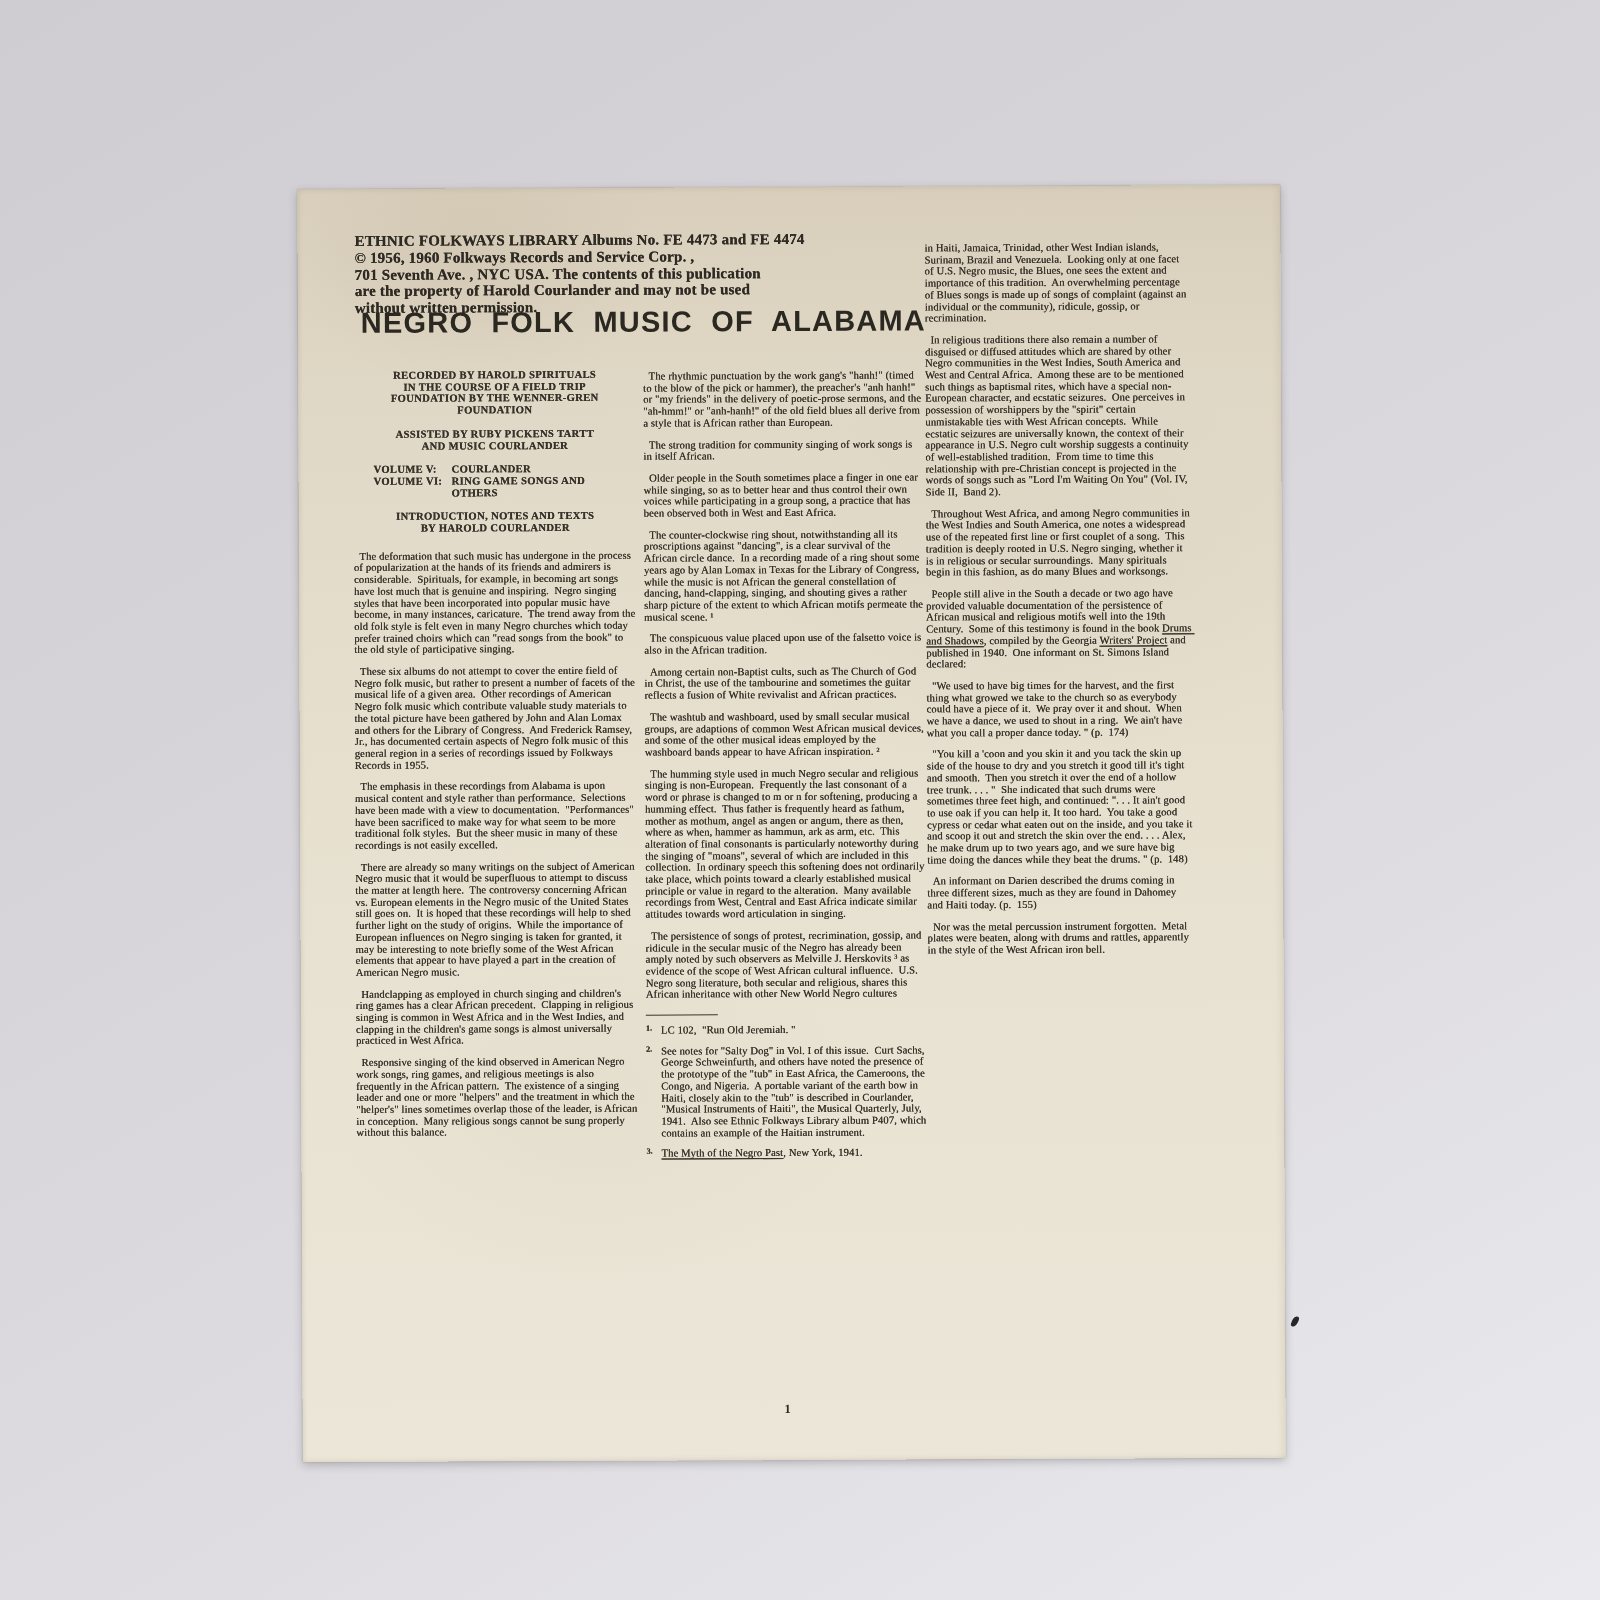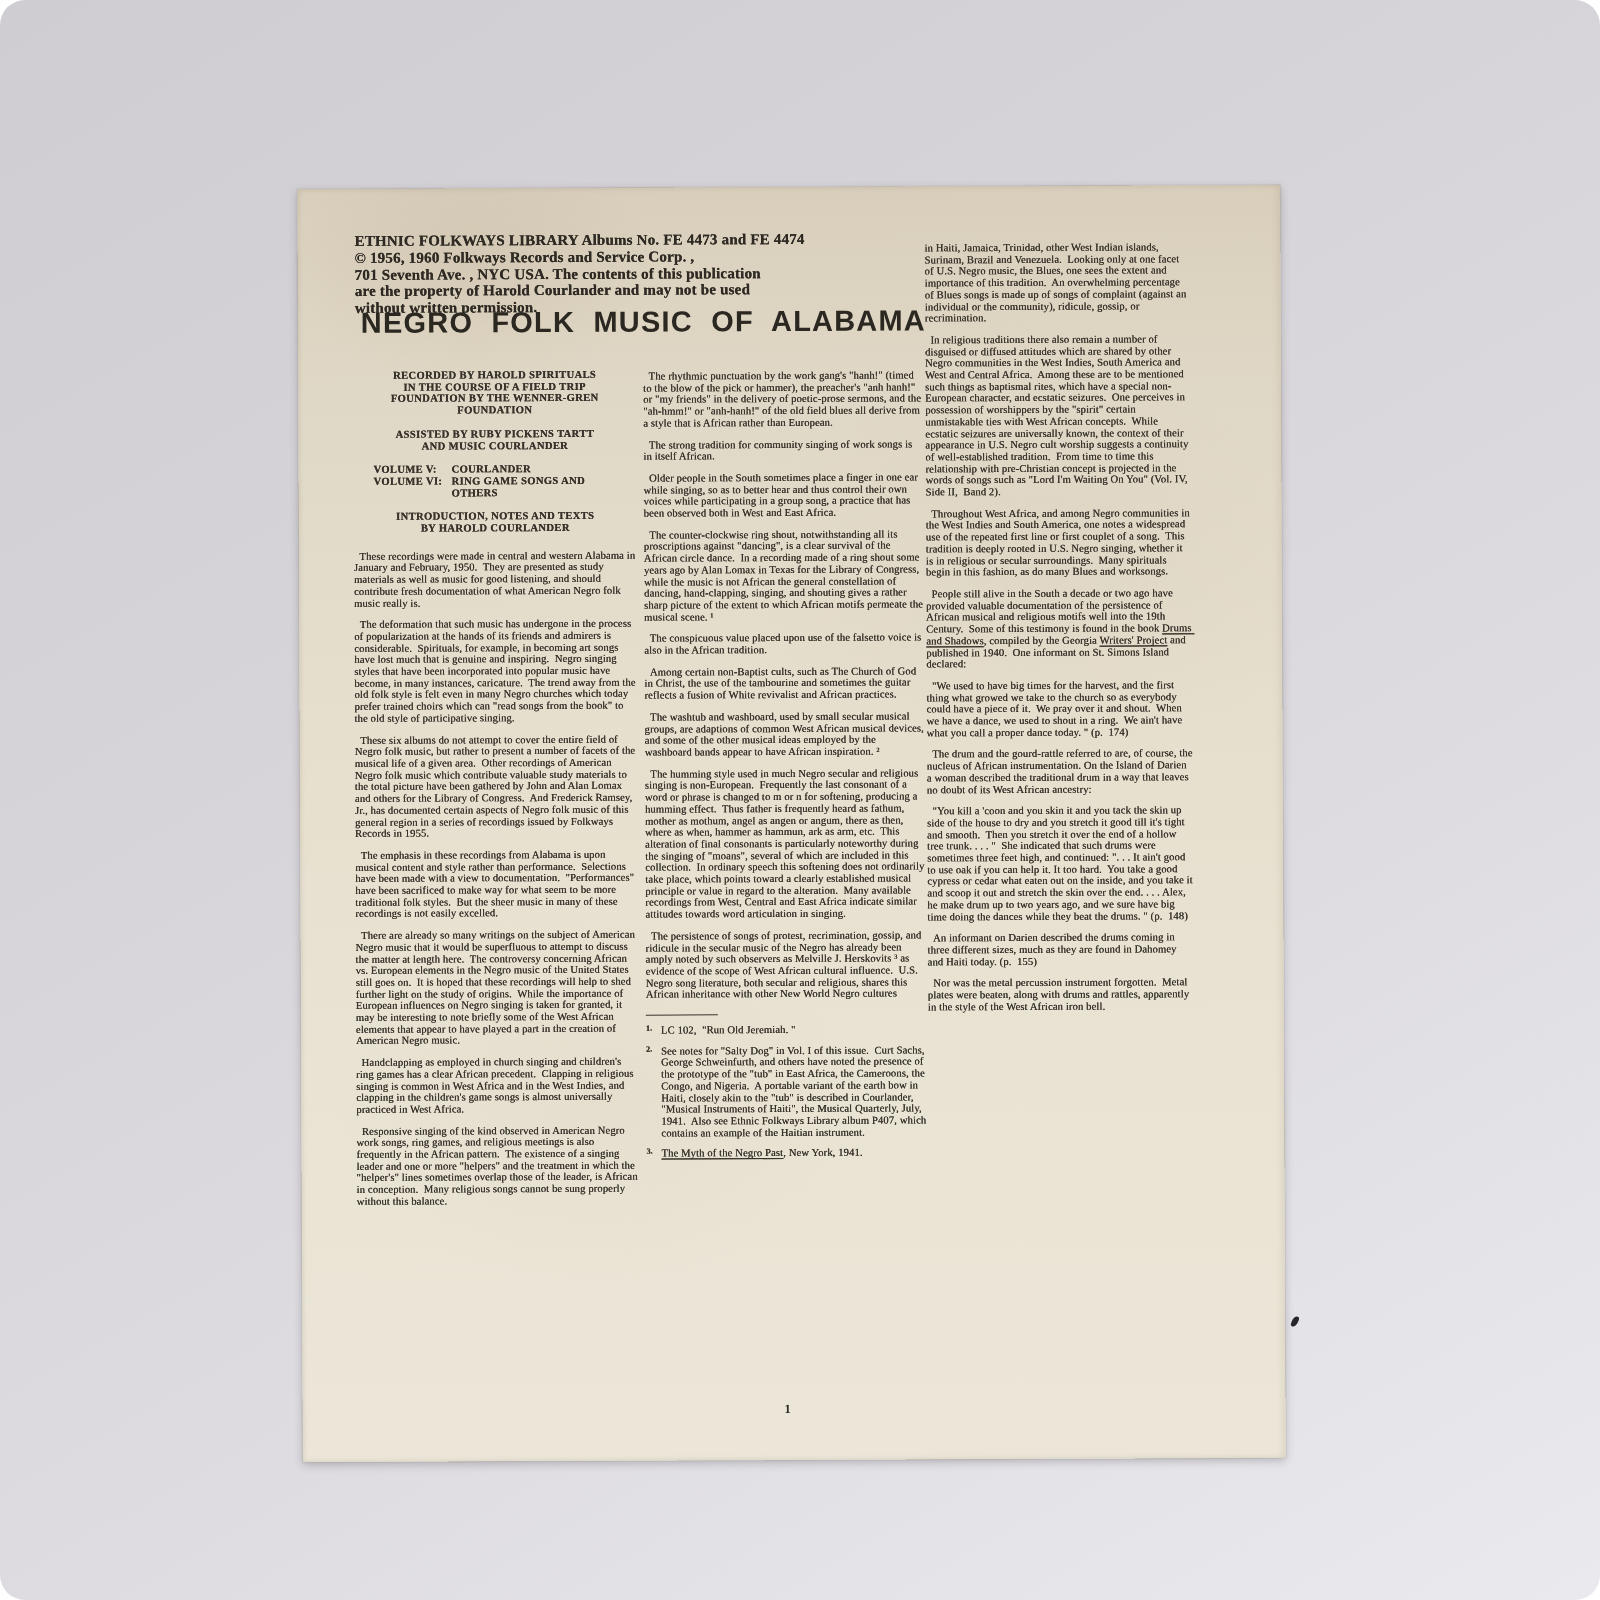--- a/index.html
+++ b/index.html
@@ -1,20 +1,19 @@
 <!DOCTYPE html>
 <html><head>
 <meta charset="utf-8">
 <style>
   html,body{margin:0;padding:0;width:1600px;height:1600px;overflow:hidden;}
   .photo{
     position:relative;width:1600px;height:1600px;
     background:linear-gradient(150deg,#cfcdd2 0%,#d6d4d8 35%,#dedce1 65%,#eaeaee 100%);
     font-family:"Liberation Serif", serif;
-    border-radius:25px;
   }
   .paper{
     position:absolute;left:300px;top:187px;width:983px;height:1273px;
     transform:rotate(-0.25deg);
     background:
       radial-gradient(260px 180px at 18% 6%, rgba(148,124,92,0.10), rgba(148,124,92,0) 70%),
       radial-gradient(420px 300px at 75% 30%, rgba(150,130,100,0.05), rgba(150,130,100,0) 70%),
       radial-gradient(380px 260px at 30% 72%, rgba(150,130,100,0.05), rgba(150,130,100,0) 70%),
       linear-gradient(180deg,#d8cebb 0%,#e0d8c6 16%,#e6dfce 42%,#e9e3d3 68%,#ebe6d8 100%);
     box-shadow:0 3px 9px rgba(60,58,68,0.28), 0 0 1px rgba(95,88,75,0.65),
@@ -98,21 +97,20 @@
               <span class="vol-label">VOLUME VI:</span>
               <span class="vol-lines">RING GAME SONGS AND<br>OTHERS</span>
             </div>
           </div>
         <div class="credit-group">
             <div class="line">INTRODUCTION, NOTES AND TEXTS</div>
             <div class="line">BY HAROLD COURLANDER</div>
           </div>
       </div>
       <div class="body">
-          <p class="para">  These recordings were made in central and western Alabama in January and February, 1950.  They are presented as study materials as well as music for good listening, and should contribute fresh documentation of what American Negro folk music really is.</p>
           <p class="para">  The deformation that such music has undergone in the process of popularization at the hands of its friends and admirers is considerable.  Spirituals, for example, in becoming art songs have lost much that is genuine and inspiring.  Negro singing styles that have been incorporated into popular music have become, in many instances, caricature.  The trend away from the old folk style is felt even in many Negro churches which today prefer trained choirs which can "read songs from the book" to the old style of participative singing.</p>
           <p class="para">  These six albums do not attempt to cover the entire field of Negro folk music, but rather to present a number of facets of the musical life of a given area.  Other recordings of American Negro folk music which contribute valuable study materials to the total picture have been gathered by John and Alan Lomax and others for the Library of Congress.  And Frederick Ramsey, Jr., has documented certain aspects of Negro folk music of this general region in a series of recordings issued by Folkways Records in 1955.</p>
           <p class="para">  The emphasis in these recordings from Alabama is upon musical content and style rather than performance.  Selections have been made with a view to documentation.  "Performances" have been sacrificed to make way for what seem to be more traditional folk styles.  But the sheer music in many of these recordings is not easily excelled.</p>
           <p class="para">  There are already so many writings on the subject of American Negro music that it would be superfluous to attempt to discuss the matter at length here.  The controversy concerning African vs. European elements in the Negro music of the United States still goes on.  It is hoped that these recordings will help to shed further light on the study of origins.  While the importance of European influences on Negro singing is taken for granted, it may be interesting to note briefly some of the West African elements that appear to have played a part in the creation of American Negro music.</p>
           <p class="para">  Handclapping as employed in church singing and children's ring games has a clear African precedent.  Clapping in religious singing is common in West Africa and in the West Indies, and clapping in the children's game songs is almost universally practiced in West Africa.</p>
           <p class="para">  Responsive singing of the kind observed in American Negro work songs, ring games, and religious meetings is also frequently in the African pattern.  The existence of a singing leader and one or more "helpers" and the treatment in which the "helper's" lines sometimes overlap those of the leader, is African in conception.  Many religious songs cannot be sung properly without this balance.</p>
         </div>
     </div>
 
     <div class="col col2">
@@ -144,21 +142,20 @@
         </div>
     </div>
 
     <div class="col col3">
       <div class="body">
           <p class="para">in Haiti, Jamaica, Trinidad, other West Indian islands, Surinam, Brazil and Venezuela.  Looking only at one facet of U.S. Negro music, the Blues, one sees the extent and importance of this tradition.  An overwhelming percentage of Blues songs is made up of songs of complaint (against an individual or the community), ridicule, gossip, or recrimination.</p>
           <p class="para">  In religious traditions there also remain a number of disguised or diffused attitudes which are shared by other Negro communities in the West Indies, South America and West and Central Africa.  Among these are to be mentioned such things as baptismal rites, which have a special non-European character, and ecstatic seizures.  One perceives in possession of worshippers by the "spirit" certain unmistakable ties with West African concepts.  While ecstatic seizures are universally known, the context of their appearance in U.S. Negro cult worship suggests a continuity of well-established tradition.  From time to time this relationship with pre-Christian concept is projected in the words of songs such as "Lord I'm Waiting On You" (Vol. IV,  Side II,  Band 2).</p>
           <p class="para">  Throughout West Africa, and among Negro communities in the West Indies and South America, one notes a widespread use of the repeated first line or first couplet of a song.  This tradition is deeply rooted in U.S. Negro singing, whether it is in religious or secular surroundings.  Many spirituals begin in this fashion, as do many Blues and worksongs.</p>
           <p class="para">  People still alive in the South a decade or two ago have provided valuable documentation of the persistence of African musical and religious motifs well into the 19th Century.  Some of this testimony is found in the book <span class="u">Drums and Shadows</span>, compiled by the Georgia <span class="u">Writers' Project</span> and published in 1940.  One informant on St. Simons Island declared:</p>
           <p class="para">  "We used to have big times for the harvest, and the first thing what growed we take to the church so as everybody could have a piece of it.  We pray over it and shout.  When we have a dance, we used to shout in a ring.  We ain't have what you call a proper dance today. " (p.  174)</p>
-          <p class="para">  The drum and the gourd-rattle referred to are, of course, the nucleus of African instrumentation. On the Island of Darien a woman described the traditional drum in a way that leaves no doubt of its West African ancestry:</p>
           <p class="para">  "You kill a 'coon and you skin it and you tack the skin up side of the house to dry and you stretch it good till it's tight and smooth.  Then you stretch it over the end of a hollow tree trunk. . . . "  She indicated that such drums were sometimes three feet high, and continued: ". . . It ain't good to use oak if you can help it. It too hard.  You take a good cypress or cedar what eaten out on the inside, and you take it and scoop it out and stretch the skin over the end. . . . Alex, he make drum up to two years ago, and we sure have big time doing the dances while they beat the drums. " (p.  148)</p>
           <p class="para">  An informant on Darien described the drums coming in three different sizes, much as they are found in Dahomey and Haiti today. (p.  155)</p>
           <p class="para">  Nor was the metal percussion instrument forgotten.  Metal plates were beaten, along with drums and rattles, apparently in the style of the West African iron bell.</p>
         </div>
     </div>
 
     <div class="pageno">1</div>
   </div>
 
   <div class="speck"></div>

